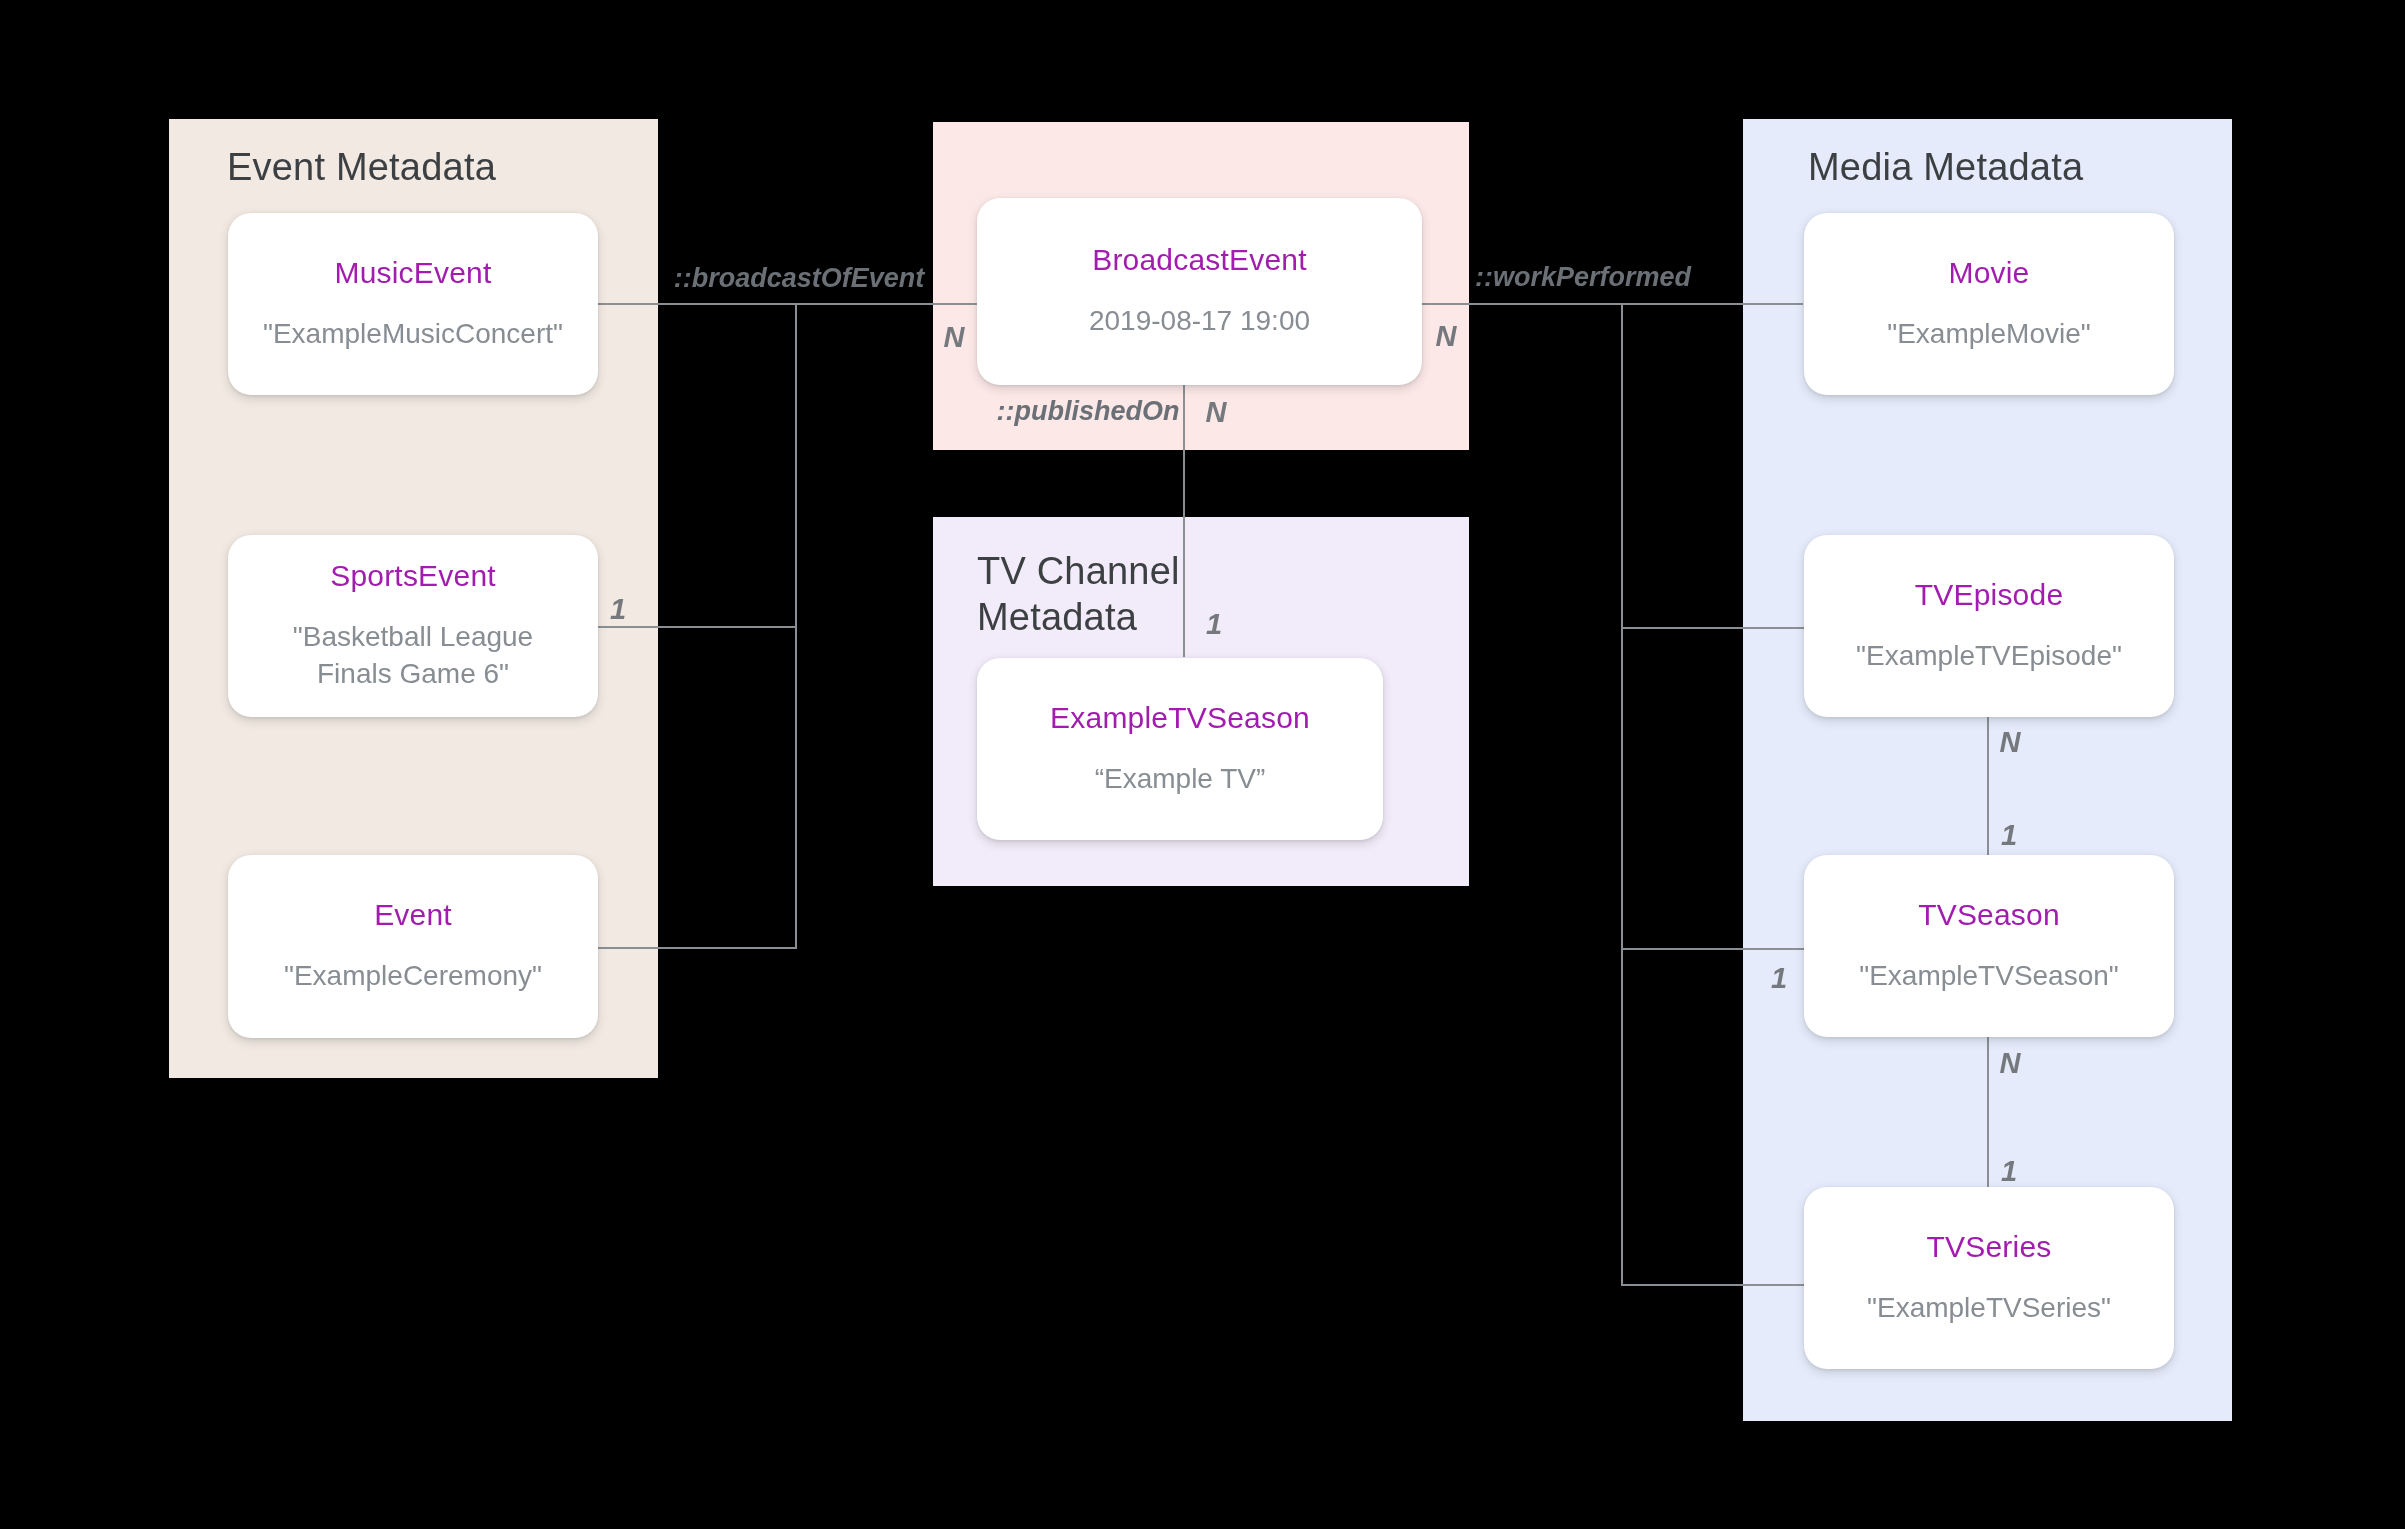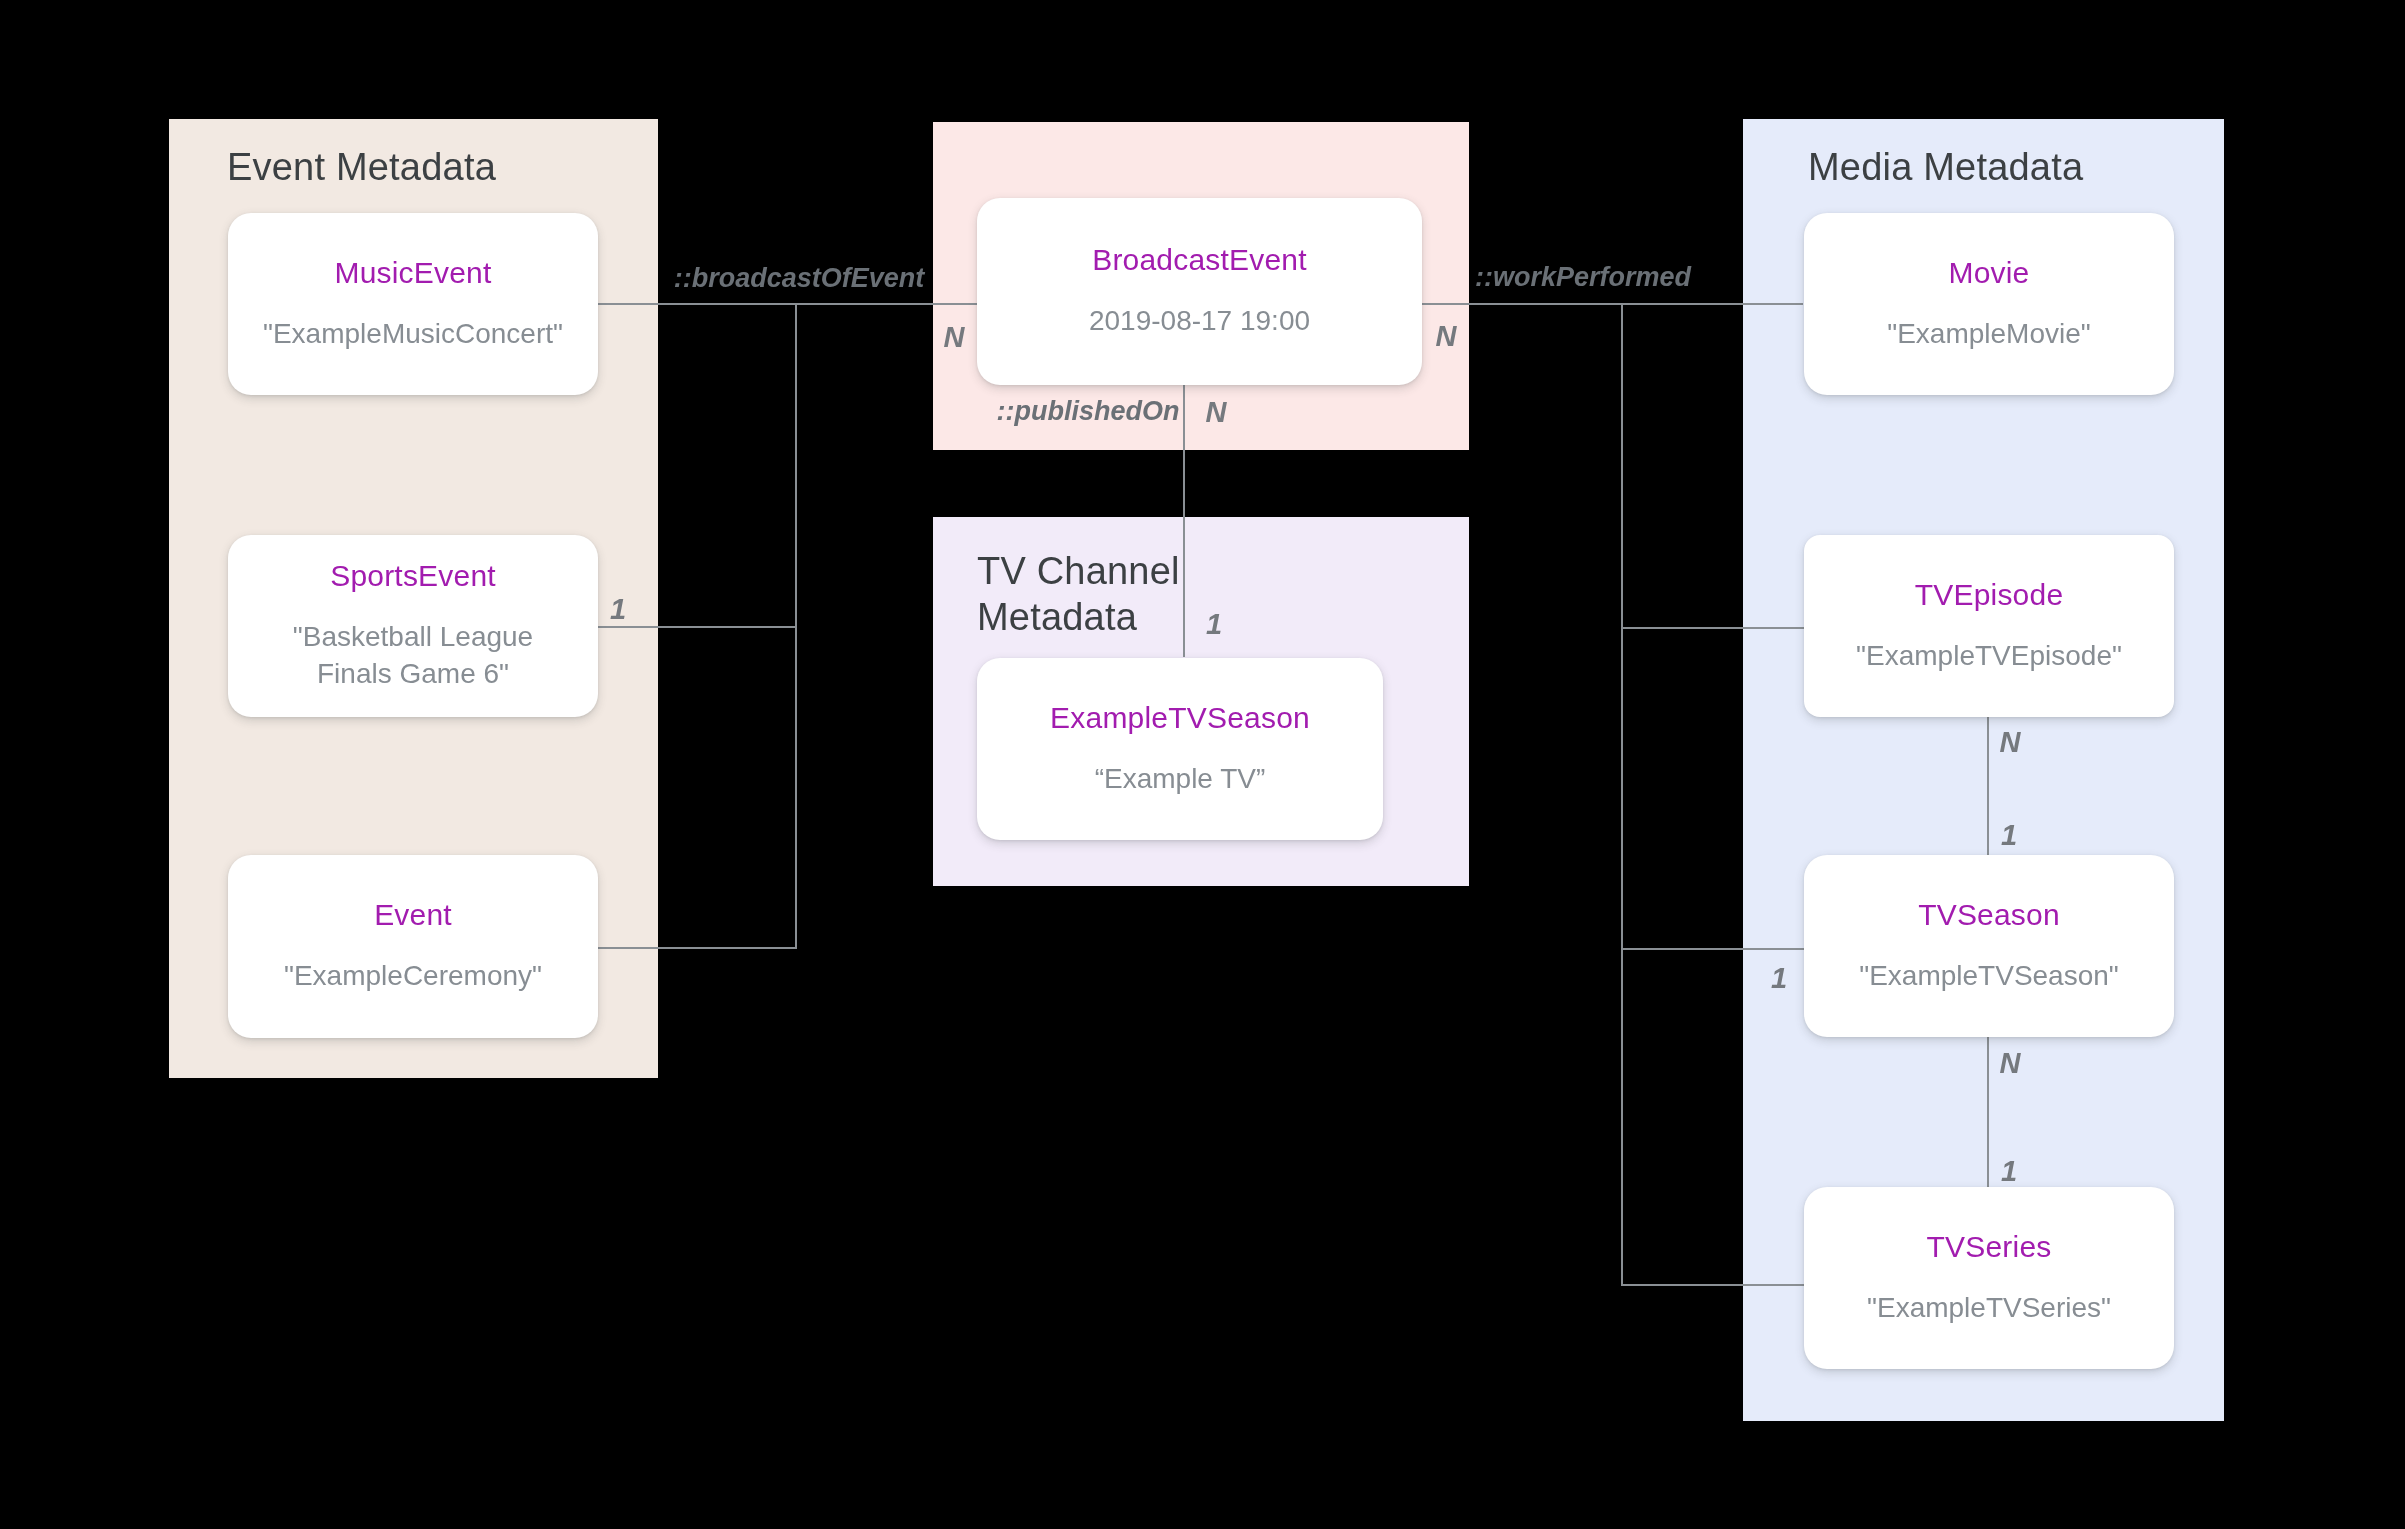--- a/index.html
+++ b/index.html
@@ -1,17 +1,17 @@
 <!DOCTYPE html>
 <html><head>
 <meta charset="utf-8">
 <style>
   html,body{margin:0;padding:0;background:#000;}
   .canvas{
-    position:relative;width:2224px;height:1529px;background:#000;
+    position:relative;width:2405px;height:1529px;background:#000;
     font-family:"Liberation Sans","DejaVu Sans",sans-serif;overflow:hidden;
   }
   .panel{position:absolute;z-index:1;}
   .panel-event{left:169px;top:119px;width:489px;height:959px;background:#F2E9E2;}
   .panel-broadcast{left:933px;top:122px;width:536px;height:328px;background:#FCE8E7;}
   .panel-tvchannel{left:933px;top:517px;width:536px;height:369px;background:#F2EBF9;}
   .panel-media{left:1743px;top:119px;width:489px;height:1302px;background:#E5EBFA;}
   .panel-title{
     position:absolute;font-size:38px;line-height:1.22;color:#3C4043;
     letter-spacing:0.2px;white-space:pre-line;
@@ -28,21 +28,21 @@
   }
   .node-title{font-size:30px;color:#a21caf;letter-spacing:0.2px;}
   .node-value{font-size:28px;color:#878D93;line-height:1.32;padding:0 25px;}
 
   .node-music{left:228px;top:213px;width:370px;height:182px;}
   .node-sports{left:228px;top:535px;width:370px;height:182px;}
   .node-event{left:228px;top:855px;width:370px;height:183px;}
   .node-bevent{left:977px;top:198px;width:445px;height:187px;}
   .node-bservice{left:977px;top:658px;width:406px;height:182px;}
   .node-movie{left:1804px;top:213px;width:370px;height:182px;}
-  .node-episode{left:1804px;top:535px;width:370px;height:182px;border-radius:16px;}
+  .node-episode{left:1804px;top:535px;width:370px;height:182px;}
   .node-season{left:1804px;top:855px;width:370px;height:182px;text-align:right;}
   .node-series{left:1804px;top:1187px;width:370px;height:182px;}
 
   .conn{position:absolute;background:#8A8F94;z-index:2;}
   .conn.h{height:1.9px;}
   .conn.v{width:1.9px;}
 
   .lbl{
     position:absolute;z-index:4;transform:translate(-50%,-50%);
     font-style:italic;color:#6A7076;white-space:nowrap;

